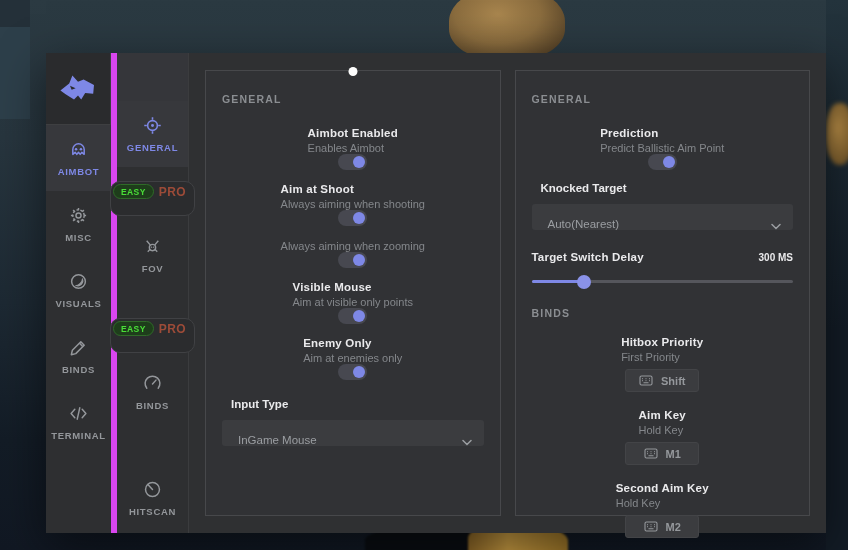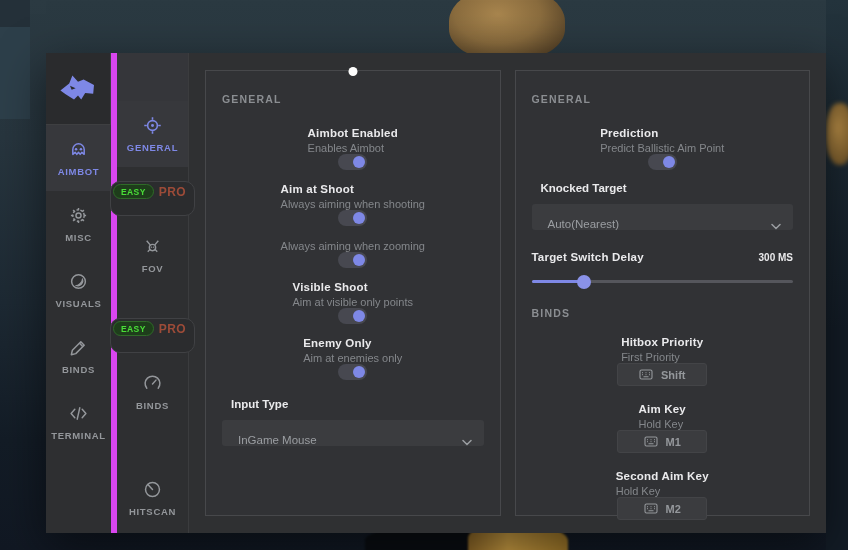--- a/index.html
+++ b/index.html
@@ -70,22 +70,22 @@
   .select { height:26px; background:#3B3C3F; border-radius:3px; display:flex; align-items:flex-end;
     justify-content:space-between; padding:0 12px 0 16px; color:#9B9EA2; font-size:11.5px; cursor:pointer; }
 
   .tsd-row { display:flex; justify-content:space-between; align-items:center; margin-top:20px; }
   .tsd-value { font-size:10px; font-weight:700; color:#EAEAEC; }
   .slider { margin-top:16px; height:3px; background:#55565C; border-radius:2px; position:relative; cursor:pointer; }
   .slider .fill { height:100%; background:var(--accent); border-radius:2px; position:relative; }
   .slider .s-knob { position:absolute; right:-7px; top:50%; transform:translateY(-50%);
     width:14px; height:14px; border-radius:50%; background:#8A92E8; cursor:grab; }
   .binds-h { margin:24px 0 16px !important; }
-  .bind-row { margin-bottom:16px; }
-  .key-btn { width:90px; height:23px; background:#3B3C3F; border:1px solid #434447; border-radius:3px;
+  .bind-row { margin-bottom:16px;gap:6px; }
+  .key-btn { width:74px; height:23px; background:#3B3C3F; border:1px solid #434447; border-radius:3px;
     color:#95989C; font-size:11px; font-weight:700; display:flex; align-items:center;
     justify-content:center; gap:8px; cursor:pointer; font-family:"Liberation Sans", sans-serif; }
 </style>
 </head>
 <body>
 
 <div class="scene">
   <div class="tl-dark"></div>
   <div class="tl-light"></div>
   <div class="strip-right"></div>
@@ -228,21 +228,21 @@
         <div>
           <div class="sub">Always aiming when zooming</div>
         </div>
         <div class="toggle">
             <div class="knob"></div>
           </div>
       </div>
 
       <div class="row">
         <div>
-          <div class="title">Visible Shoot</div>
+          <div class="title">Visible Mouse</div>
           <div class="sub">Aim at visible only points</div>
         </div>
         <div class="toggle">
             <div class="knob"></div>
           </div>
       </div>
 
       <div class="row">
         <div>
           <div class="title">Enemy Only</div>

